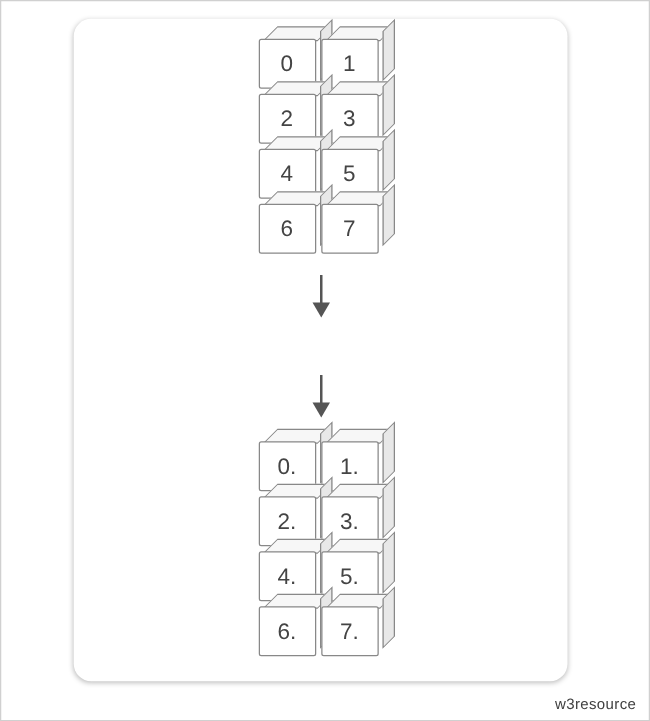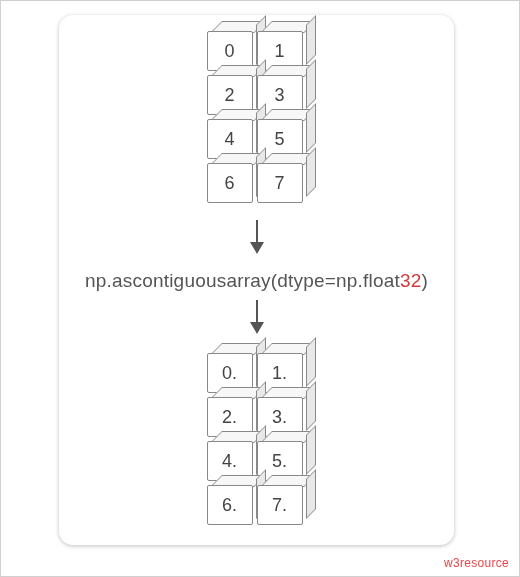--- a/index.html
+++ b/index.html
@@ -113,21 +113,21 @@
   }
   .code-line .accent {
     color: #d23a3a;
     font-weight: 500;
   }
   .watermark {
     position: absolute;
     right: 10px;
     bottom: 6px;
     font-size: 12px;
-    color: #ef4444;
+    color: #404040;
     letter-spacing: 0.3px;
   }
 </style>
 </head>
 <body>
 
 <div class="stage">
   <div class="card">
 
     <div class="grid top">
@@ -168,23 +168,20 @@
       </div>
       <div class="cube">
         <div class="top-face"></div>
           <div class="right-face"></div>
         <div class="front-face">7</div>
       </div>
     </div>
 
     <div class="arrow a1"></div>
 
-    <div class="code-line">
-      <span>np.ascontiguousarray(dtype=np.float</span><span class="accent">32</span><span>)</span>
-    </div>
 
     <div class="arrow a2"></div>
 
     <div class="grid bottom">
       <div class="cube">
         <div class="top-face"></div>
           <div class="right-face"></div>
         <div class="front-face">0.</div>
       </div>
       <div class="cube">

